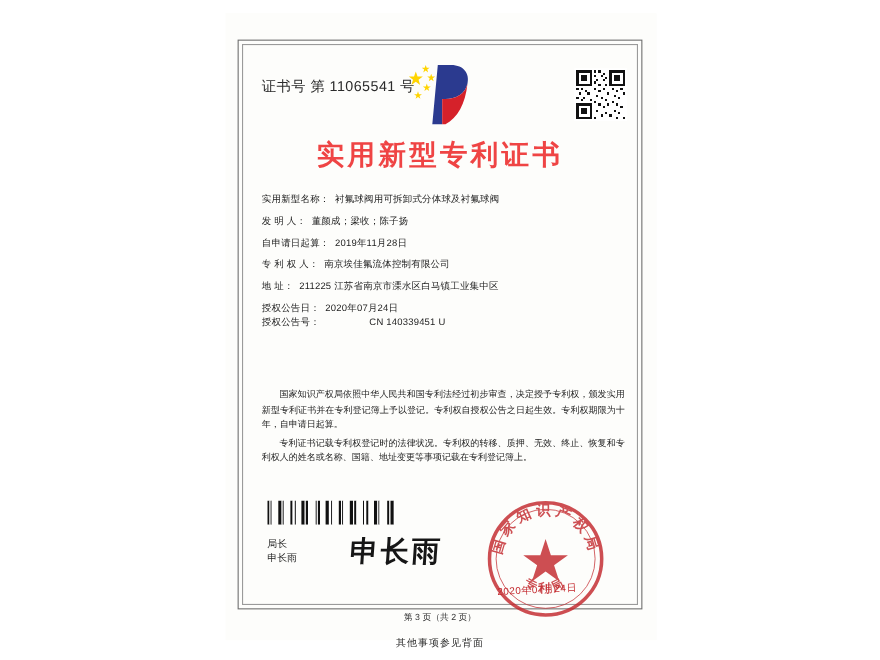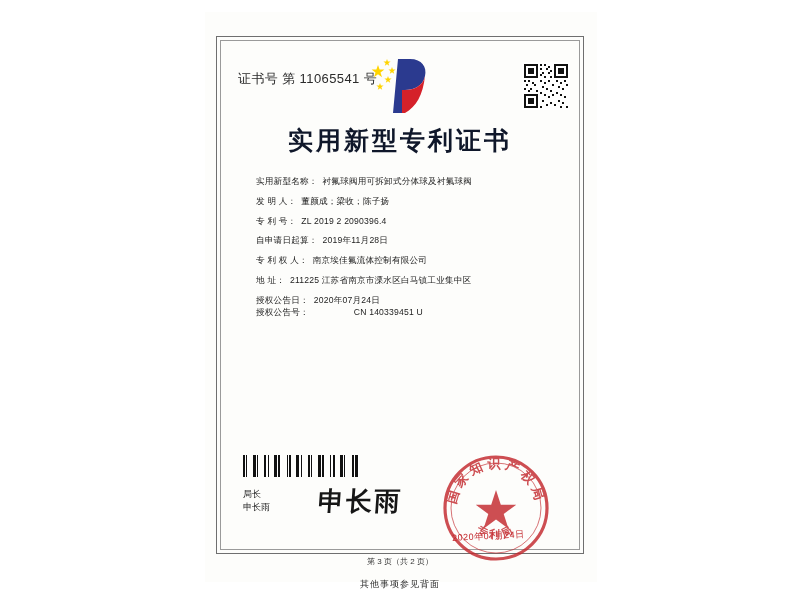--- a/index.html
+++ b/index.html
@@ -80,30 +80,29 @@
   .cert-title {
     position: absolute;
     left: 220px;
     width: 360px;
     top: 124px;
     text-align: center;
     font-family: "DejaVu Serif", serif;
     font-weight: bold;
     font-size: 25px;
     letter-spacing: 3px;
-    color: #0f172a;
+    color: #ef4444;
   }
 
   
   .fields {
     position: absolute;
     left: 238px;
     top: 176px;
     width: 330px;
-    margin-left: 18px;
   }
   .field-row {
     display: flex;
     align-items: baseline;
     margin-bottom: 9.5px;
     font-size: 8.6px;
     color: #1d1d1d;
     line-height: 1.2;
   }
   .field-label {
@@ -314,24 +313,20 @@
   <div class="fields">
     <div class="field-row">
       <span class="field-label">实用新型名称：</span>
       <span class="field-value">衬氟球阀用可拆卸式分体球及衬氟球阀</span>
     </div>
     <div class="field-row">
       <span class="field-label">发  明  人：</span>
       <span class="field-value">董颜成；梁收；陈子扬</span>
     </div>
     <div class="field-row">
-      <span class="field-label">专  利  号：</span>
-      <span class="field-value">ZL 2019 2 2090396.4</span>
-    </div>
-    <div class="field-row">
       <span class="field-label">自申请日起算：</span>
       <span class="field-value">2019年11月28日</span>
     </div>
     <div class="field-row">
       <span class="field-label">专 利 权 人：</span>
       <span class="field-value">南京埃佳氟流体控制有限公司</span>
     </div>
     <div class="field-row">
       <span class="field-label">地       址：</span>
       <span class="field-value">211225 江苏省南京市溧水区白马镇工业集中区</span>
@@ -341,20 +336,24 @@
         <span class="field-label">授权公告日：</span>
         <span class="field-value">2020年07月24日</span>
       </span>
       <span class="cellB">
         <span class="field-label">授权公告号：</span>
         <span class="field-value">CN 140339451 U</span>
       </span>
     </div>
   </div>
 
+  <div class="paragraphs">
+    <p>国家知识产权局依照中华人民共和国专利法经过初步审查，决定授予专利权，颁发实用新型专利证书并在专利登记簿上予以登记。专利权自授权公告之日起生效。专利权期限为十年，自申请日起算。</p>
+    <p>专利证书记载专利权登记时的法律状况。专利权的转移、质押、无效、终止、恢复和专利权人的姓名或名称、国籍、地址变更等事项记载在专利登记簿上。</p>
+  </div>
 
   <div class="barcode">
     <i style="width:2px"></i><i style="width:1px;background:#fff"></i><i style="width:1px"></i><i style="width:2px;background:#fff"></i>
     <i style="width:3px"></i><i style="width:1px;background:#fff"></i><i style="width:1px"></i><i style="width:1px;background:#fff"></i>
     <i style="width:2px"></i><i style="width:2px;background:#fff"></i><i style="width:1px"></i><i style="width:1px;background:#fff"></i>
     <i style="width:3px"></i><i style="width:1px;background:#fff"></i><i style="width:2px"></i><i style="width:2px;background:#fff"></i>
     <i style="width:1px"></i><i style="width:1px;background:#fff"></i><i style="width:2px"></i><i style="width:1px;background:#fff"></i>
     <i style="width:3px"></i><i style="width:2px;background:#fff"></i><i style="width:1px"></i><i style="width:1px;background:#fff"></i>
     <i style="width:2px"></i><i style="width:1px;background:#fff"></i><i style="width:1px"></i><i style="width:2px;background:#fff"></i>
     <i style="width:3px"></i><i style="width:1px;background:#fff"></i><i style="width:2px"></i><i style="width:1px;background:#fff"></i>

